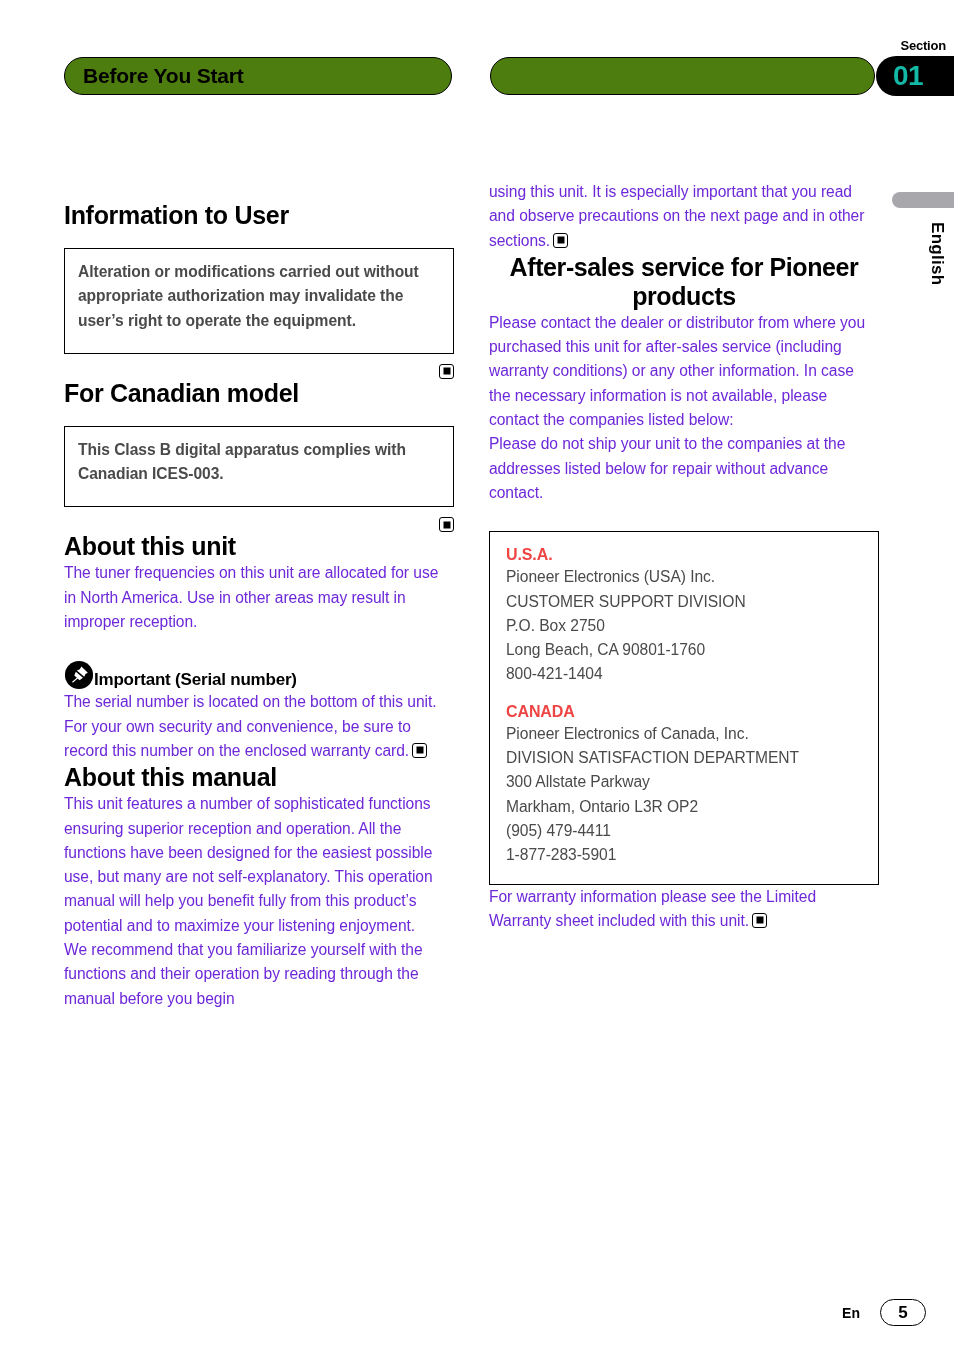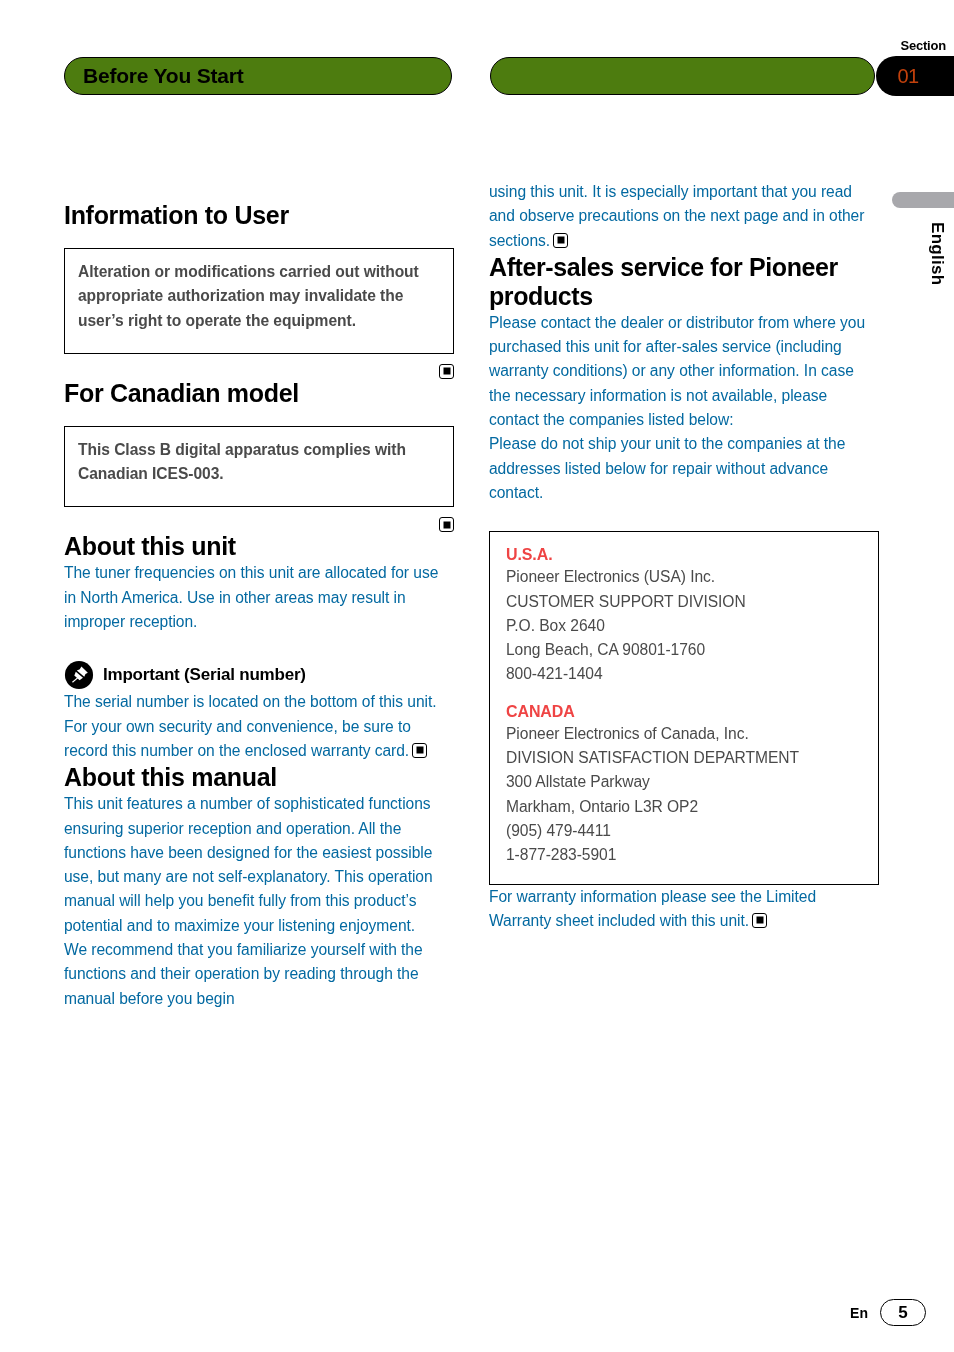--- a/index.html
+++ b/index.html
@@ -64,23 +64,23 @@
     width: 78px;
     height: 40px;
     background: #000;
     border-top-left-radius: 20px;
     border-bottom-left-radius: 20px;
     display: flex;
     align-items: center;
     justify-content: center;
   }
   .section-tab span {
-    color: #c2410c;
-    font-size: 20px;
-    font-weight: normal;
+    color: #14b8a6;
+    font-size: 28px;
+    font-weight: bold;
     letter-spacing: -0.5px;
     padding-right: 14px;
   }
 
   
   .side-bar {
     position: absolute;
     right: 0;
     top: 192px;
     width: 62px;
@@ -120,27 +120,27 @@
   .col-right { left: 489px; }
 
   h2.sec-title {
     margin: 0;
     font-size: 25px;
     font-weight: bold;
     color: #000;
     letter-spacing: -0.3px;
     line-height: 1.16;
   }
-  h2.sec-title.tight { letter-spacing: -0.4px; }
+  h2.sec-title.tight { letter-spacing: -0.4px; text-align: center; }
 
   p.body {
     margin: 0;
     font-size: 15.6px;
     line-height: 24.3px;
-    color: #0369a1;
+    color: #6d28d9;
     letter-spacing: -0.05px;
   }
 
   .framed {
     box-sizing: border-box;
     border: 1.4px solid #000;
     padding: 11px 13px 20px 13px;
     font-weight: bold;
   }
   .framed p.body { color: #4a4a4a; }
@@ -168,22 +168,21 @@
     transform: translate(-50%, -50%);
   }
   .endmark-row {
     text-align: right;
     line-height: 0;
   }
 
   
   .important-row {
     display: flex;
-    align-items: center;
-    gap: 9px;
+    align-items: flex-end;
   }
   .pin-icon {
     flex: 0 0 auto;
     width: 30px;
     height: 30px;
     display: block;
   }
   .important-text {
     font-size: 17px;
     font-weight: bold;
@@ -213,21 +212,21 @@
   }
   .addr-group + .addr-group { margin-top: 16px; }
 
   
   .footer {
     position: absolute;
     right: 28px;
     bottom: 26px;
     display: flex;
     align-items: center;
-    gap: 12px;
+    gap: 20px;
   }
   .footer-lang {
     font-size: 14px;
     font-weight: bold;
     color: #000;
   }
   .footer-page {
     box-sizing: border-box;
     border: 1.6px solid #000;
     border-radius: 999px;
@@ -328,21 +327,21 @@
 
     <p class="body mt-12">Please contact the dealer or distributor from where you purchased this unit for after-sales service (including warranty conditions) or any other information. In case the necessary information is not available, please contact the companies listed below:</p>
     <p class="body">Please do not ship your unit to the companies at the addresses listed below for repair without advance contact.</p>
 
     <div class="addr-box mt-26">
 
       <div class="addr-group">
         <p class="addr-country">U.S.A.</p>
         <p class="addr-line">Pioneer Electronics (USA) Inc.</p>
         <p class="addr-line">CUSTOMER SUPPORT DIVISION</p>
-        <p class="addr-line">P.O. Box 2640</p>
+        <p class="addr-line">P.O. Box 2750</p>
         <p class="addr-line">Long Beach, CA 90801-1760</p>
         <p class="addr-line">800-421-1404</p>
       </div>
 
       <div class="addr-group">
         <p class="addr-country">CANADA</p>
         <p class="addr-line">Pioneer Electronics of Canada, Inc.</p>
         <p class="addr-line">DIVISION SATISFACTION DEPARTMENT</p>
         <p class="addr-line">300 Allstate Parkway</p>
         <p class="addr-line">Markham, Ontario L3R OP2</p>

